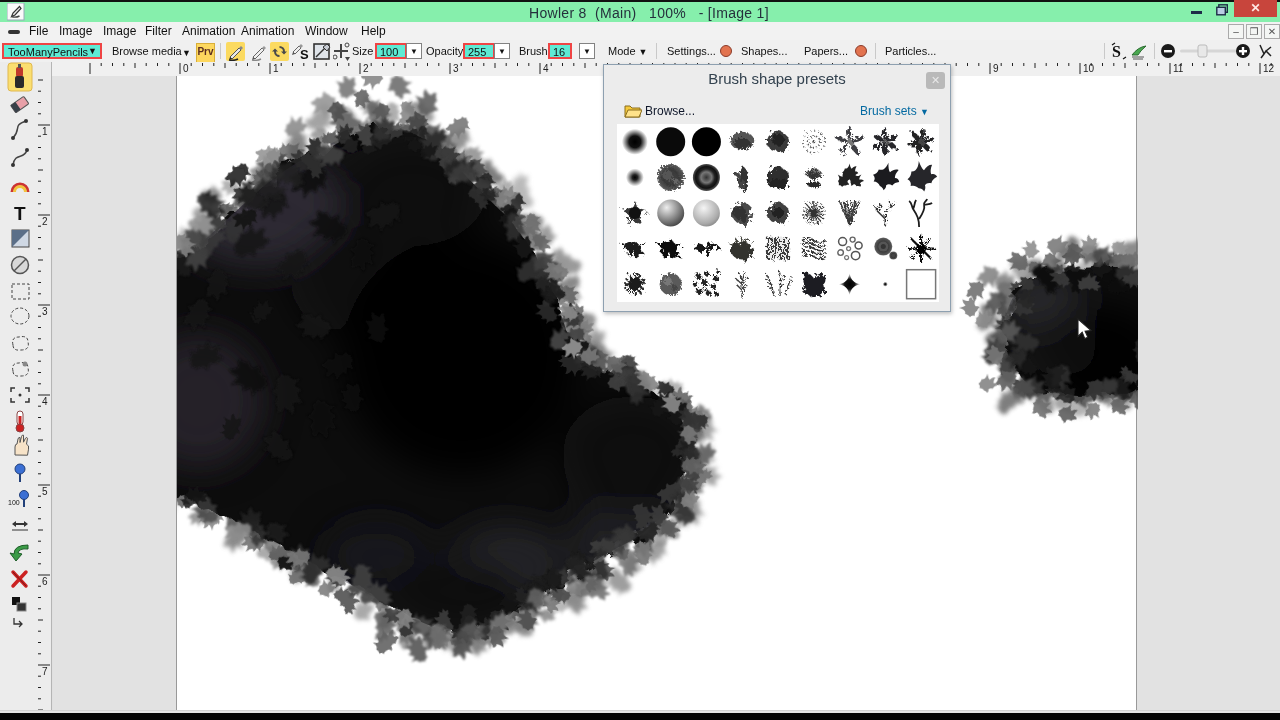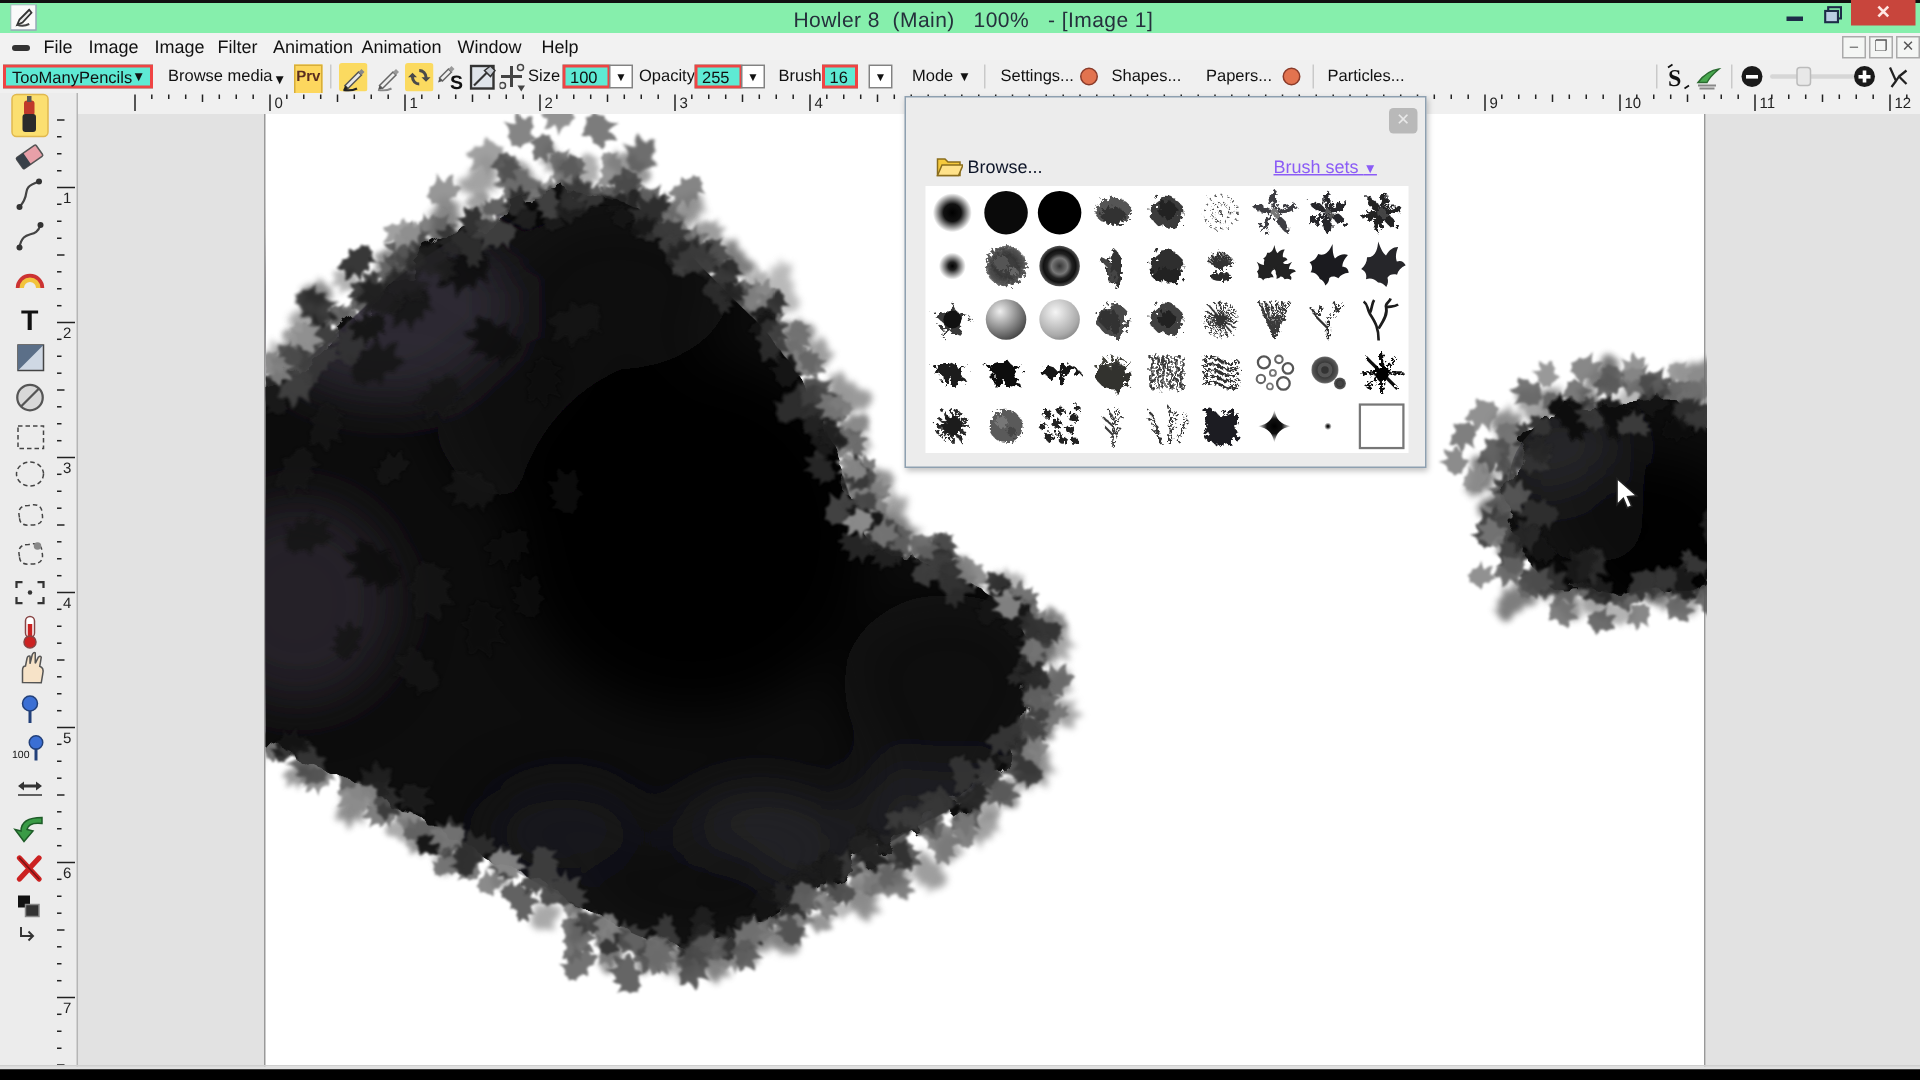--- a/index.html
+++ b/index.html
@@ -26,21 +26,21 @@
 #vruler { position:absolute; left:34px; top:76px; width:18px; height:635px; }
 #tools { position:absolute; left:0; top:62px; width:40px; height:649px; }
 #canvasbg { position:absolute; left:53px; top:76px; width:1227px; height:635px; background:#e2e2e2; }
 #canvas { position:absolute; left:176px; top:76px; width:961px; height:635px; background:#fff; border-left:1px solid #999; border-right:1px solid #999; }
 #botline { position:absolute; left:0; top:710px; width:1280px; height:1px; background:#cfcfcf; }
 #botbar { position:absolute; left:0; top:713px; width:1280px; height:7px; background:#000; }
 #panel { position:absolute; left:603px; top:64px; width:348px; height:248px; background:#ececec; border:1px solid #8ea0b0; box-shadow:1px 2px 4px rgba(0,0,0,0.25); }
 #panel .ptitle { position:absolute; left:0; top:5px; width:100%; text-align:center; font-size:15px; color:#33424f; }
 #pclose { position:absolute; left:322px; top:7px; width:19px; height:17px; background:#b9b9b9; border-radius:3px; color:#e8e8e8; font-size:11px; text-align:center; line-height:17px; }
 #browse { position:absolute; left:41px; top:39px; font-size:12px; color:#0f172a; }
-#brushsets { position:absolute; left:245px; top:39px; font-size:12px; color:#8b5cf6;text-decoration:underline; }
+#brushsets { position:absolute; left:256px; top:39px; font-size:12px; color:#0369a1; }
 #grid { position:absolute; left:13px; top:59px; width:322px; height:178px; background:#fff; }
 </style>
 </head>
 <body>
 <div id="app">
   <div id="title">
       <span class="txt">Howler 8&nbsp; (Main)&nbsp;&nbsp; 100%&nbsp;&nbsp; - [Image 1]</span>
     </div>
   <div id="topbar"></div>
   <svg style="position:absolute;left:7px;top:3px" width="18" height="18">
@@ -906,20 +906,21 @@
 <g stroke="#7a1515" stroke-width="1" stroke-linecap="round">
           <line x1="13" y1="510" x2="26" y2="524"></line>
         </g>
 <rect x="12" y="535" width="8" height="8" fill="#111"></rect>
 <rect x="17" y="541" width="9" height="8" fill="#333" stroke="#888"></rect>
 <path d="M 14 556 v 6 h 8 m -3 -3 l 3 3 l -3 3" fill="none" stroke="#333" stroke-width="1.3"></path>
     </svg>
   </div>
   <div id="botline"></div>
   <div id="panel">
+    <div class="ptitle">Brush shape presets</div>
     <div id="pclose">✕</div>
     <svg style="position:absolute;left:20px;top:37px" width="18" height="16">
         <path d="M 1 4 h 5 l 2 2 h 8 v 9 h -15 Z" fill="#f5c93c" stroke="#8a6d1d"></path>
         <path d="M 1 15 l 3 -7 h 14 l -3 7 Z" fill="#ffe28a" stroke="#8a6d1d"></path>
       </svg>
     <div id="browse">Browse...</div>
     <div id="brushsets">Brush sets <span style="font-size:9px;">▼</span></div>
     <div id="grid">
       <svg width="322" height="178">
 <defs>

